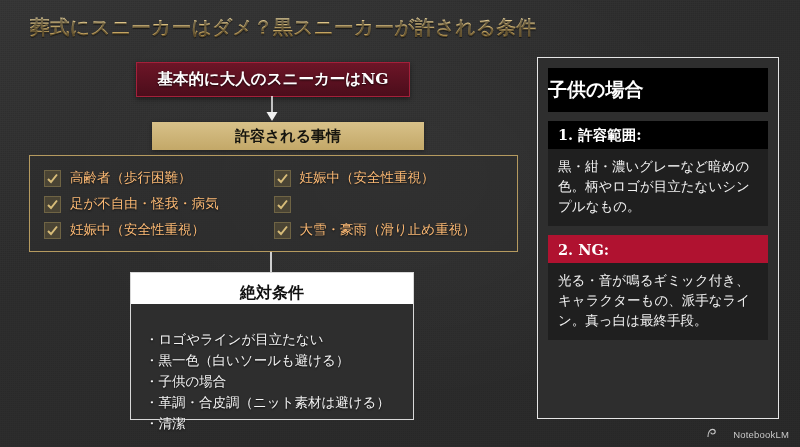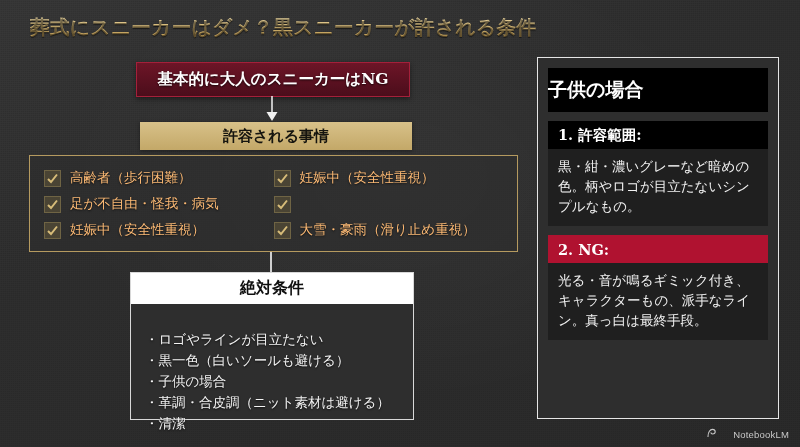--- a/index.html
+++ b/index.html
@@ -43,21 +43,21 @@
   }
   .ng-box span{
     font-family:"DejaVu Serif","Liberation Serif",serif;
     font-weight:bold;font-size:15.5px;color:#ffffff;
     text-shadow:0 1px 2px rgba(0,0,0,.75);
   }
 
   .arrow-1{position:absolute;left:265px;top:96px;width:14px;height:26px;}
 
   .allow-box{
-    position:absolute;left:140px;top:122px;width:272px;height:28px;
+    position:absolute;left:152px;top:122px;width:272px;height:28px;
     background:linear-gradient(180deg,#d8c189 0%,#c3a868 100%);
     display:flex;align-items:center;justify-content:center;
     box-shadow:0 1px 4px rgba(0,0,0,.4);
   }
   .allow-box span{
     font-family:"DejaVu Serif","Liberation Serif",serif;
     font-weight:bold;font-size:15px;color:#16150f;
   }
 
   .check-panel{
@@ -83,21 +83,21 @@
   .connector{
     position:absolute;left:270px;top:252px;width:1.5px;height:20px;
     background:#cfcfcf;
   }
 
   .abs-box{
     position:absolute;left:130px;top:272px;width:284px;height:148px;
     border:1px solid #d8d8d8;background:#2e2e2e;box-sizing:border-box;
   }
   .abs-head{
-    height:31px;background:#ffffff;display:flex;align-items:center;justify-content:center;
+    height:31px;background:#ffffff;display:flex;align-items:flex-end;justify-content:center;
   }
   .abs-head span{
     font-family:"DejaVu Serif","Liberation Serif",serif;
     font-weight:bold;font-size:16px;color:#101010;
   }
   .abs-list{padding:9px 0 0 14px;}
   .abs-list li{
     list-style:none;font-size:13.5px;color:#f4f4f4;line-height:21px;
     white-space:nowrap;text-shadow:0 1px 2px rgba(0,0,0,.7);
   }

